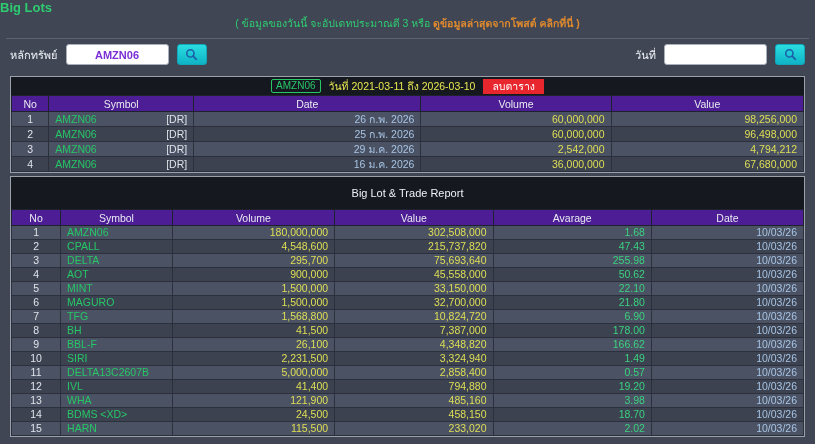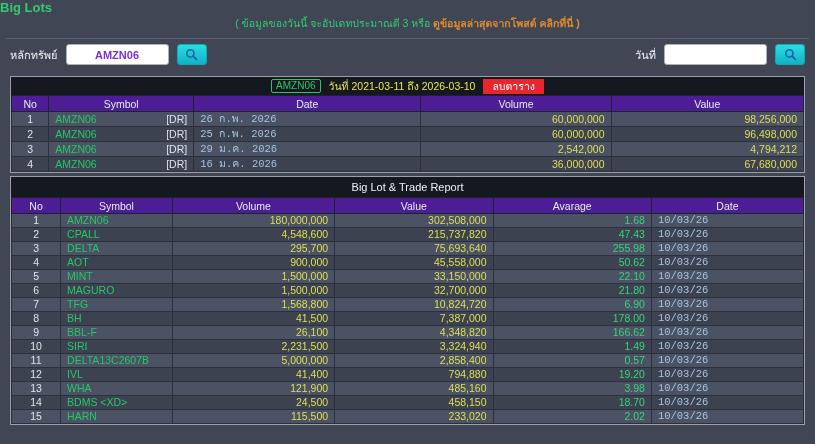--- a/index.html
+++ b/index.html
@@ -42,21 +42,21 @@
 
   
   .table-wrap {
     margin: 0 10px; border: 1px solid #9aa1ab;
   }
   .wrap-gap { margin-top: 3px; }
   .caption-bar {
     background: #15181f; height: 18px; display: flex; align-items: center;
     justify-content: center; gap: 8px; font-size: 10.5px;
   }
-  .caption-bar.tall { height: 20px; }
+  .caption-bar.tall { height: 32px; }
   .chip {
     color: #27c768; border: 1px solid #27c768; border-radius: 2px;
     padding: 0 4px; font-size: 10px; line-height: 12px;
   }
   .date-range { color: #e8e850; }
   .del-btn {
     background: #e8262e; color: #ffffff; border: none; border-radius: 0;
     font-size: 10.5px; line-height: 13px; padding: 1px 9px; cursor: pointer;
     font-family: "Liberation Sans", sans-serif;
   }
@@ -71,21 +71,21 @@
     height: 13.5px; line-height: 13px; padding: 0 6px;
     border: 1px solid #2b303c; white-space: nowrap; overflow: hidden;
   }
   #symbol-table td { height: 15px; }
   tr.row-odd  td { background: #4a5263; }
   tr.row-even td { background: #3c4250; }
   .t-no     { color: #dfe3ea; text-align: center; }
   .t-sym    { color: #27c768; }
   .t-num    { color: #dfdf55; text-align: right; }
   .t-avg    { color: #3bd27f; text-align: right; }
-  .t-date   { color: #a7c4e4; text-align: left; font-family: Liberation Mono, monospace; }
+  .t-date   { color: #a7c4e4; text-align: right; }
   .sym-cell { display: flex; justify-content: space-between; align-items: center; }
   .sym-tag  { color: #dfe3ea; }
 </style>
 </head>
 <body>
 
 <div class="page">
 
   <div class="page-title">Big Lots</div>
   <div class="subtitle">

